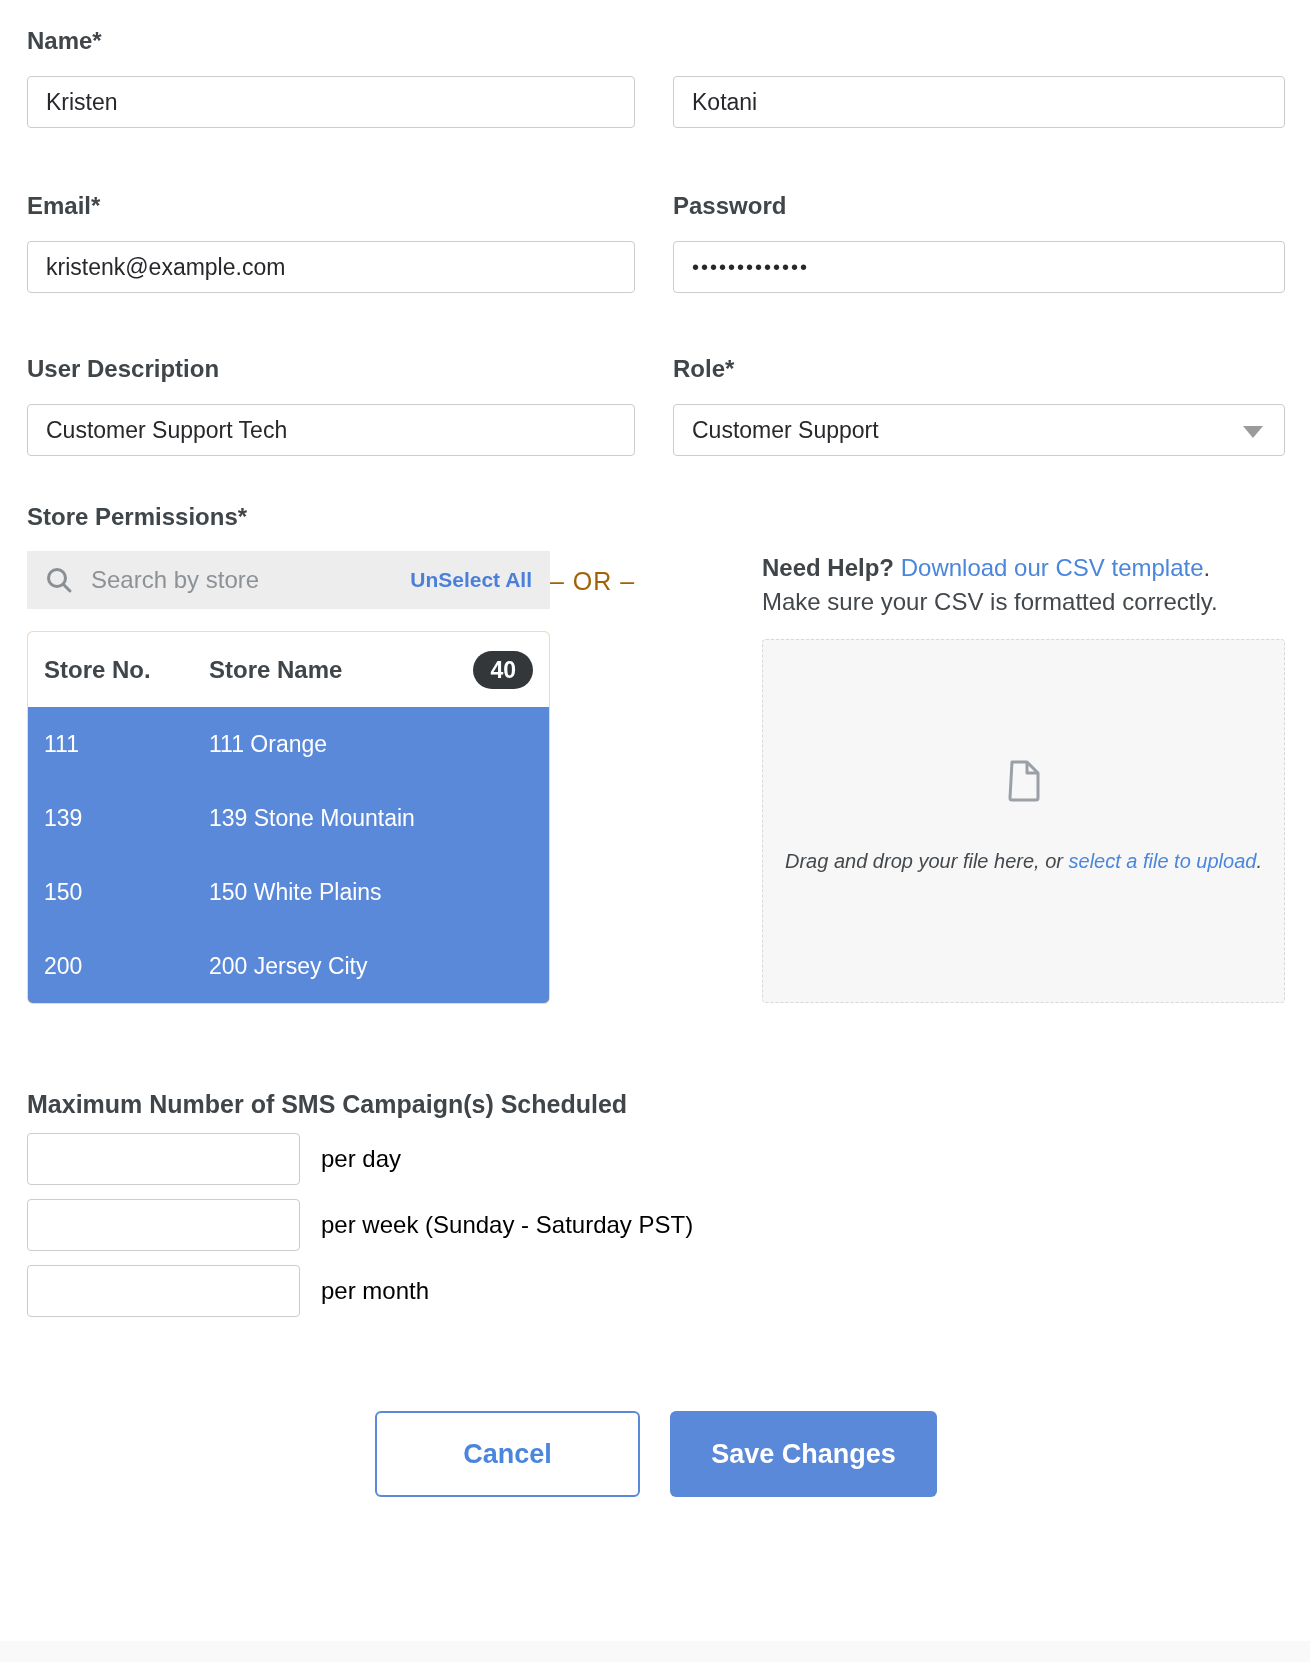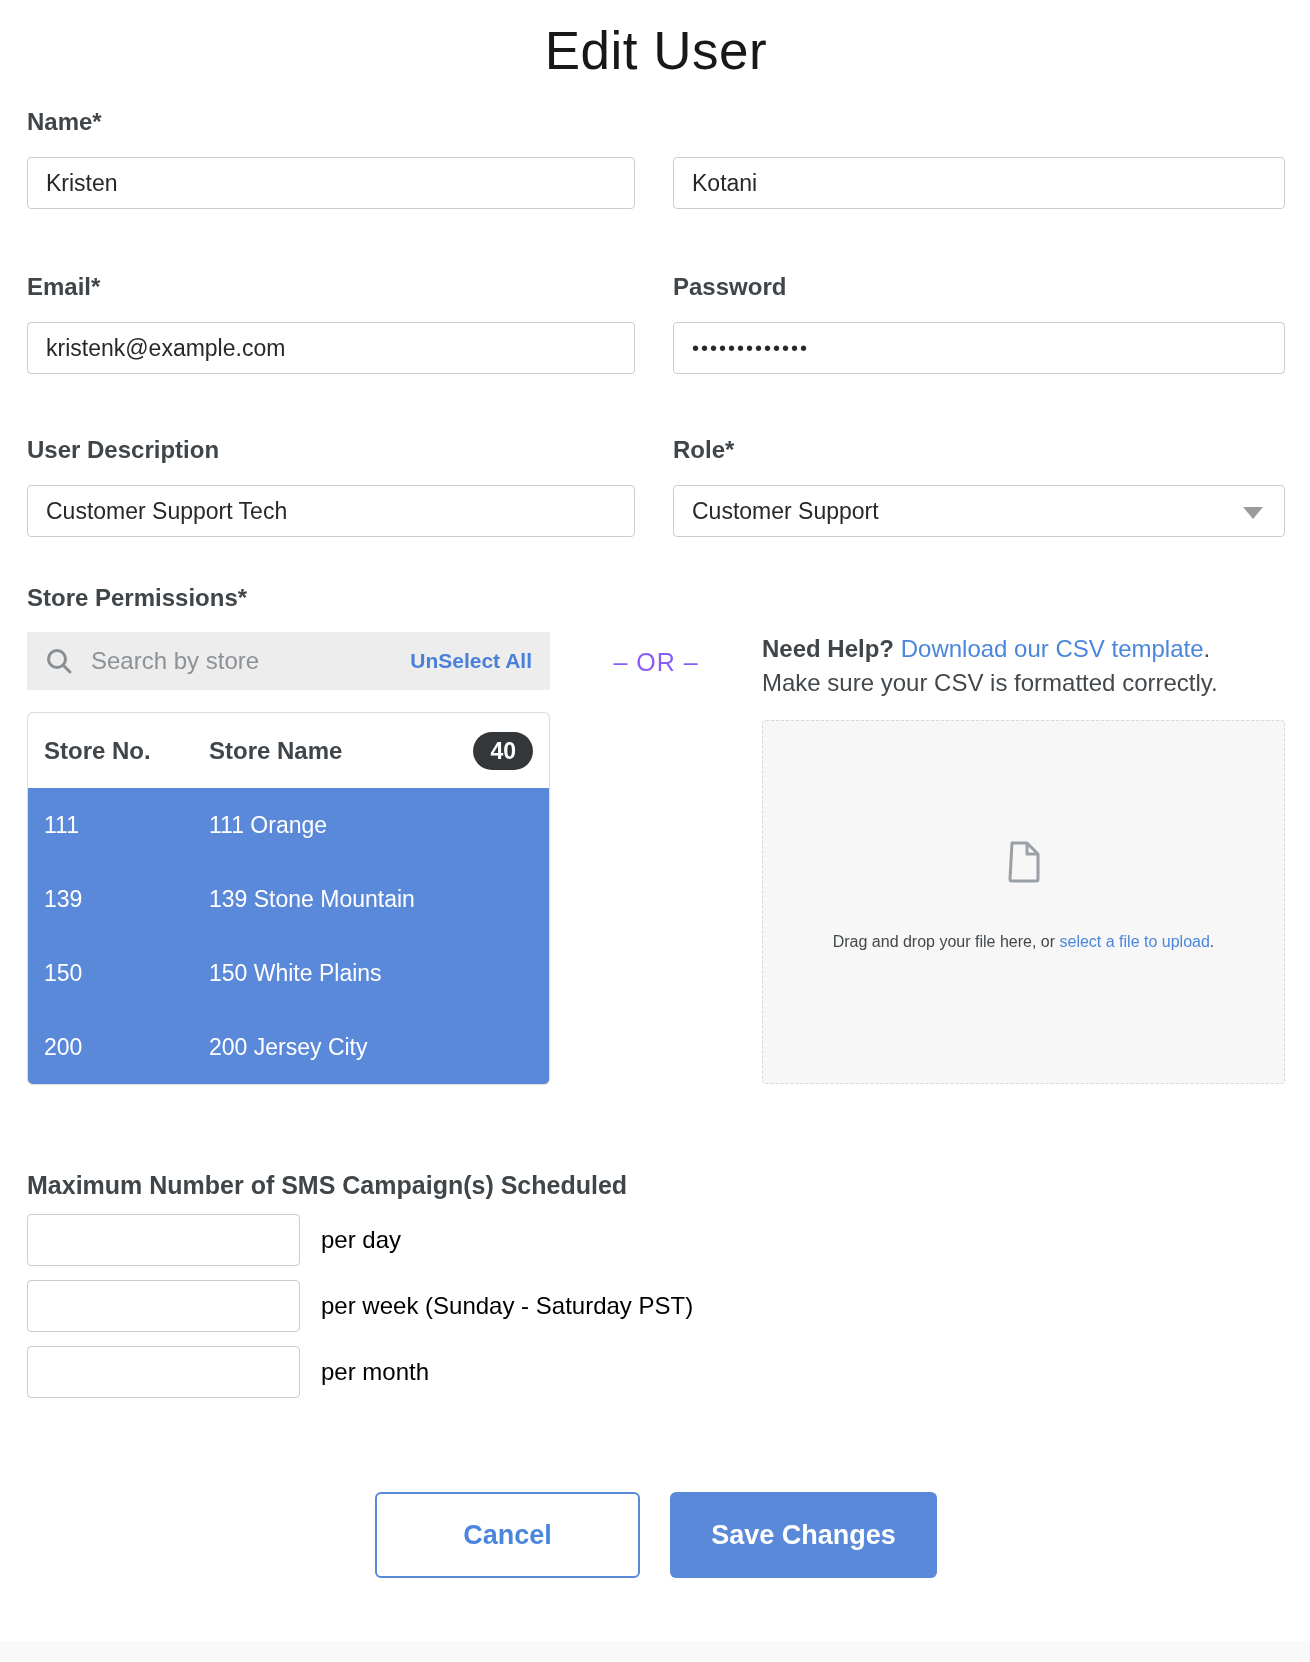--- a/index.html
+++ b/index.html
@@ -67,23 +67,22 @@
     border-right: 10px solid transparent;
     border-top: 12px solid #9b9b9b;
   }
 
   .store-label { margin-top: 46px; }
 
   .store-area { display: flex; margin-top: 19px; }
   .left-panel { width: 523px; }
   .or-divider {
     width: 212px;
-    text-align: center;
     font-size: 25px;
-    color: #8b5cf6;
+    color: #a16207;
     padding-top: 16px;
     letter-spacing: 1px;
   }
   .right-panel { width: 523px; }
 
   .search-bar {
     height: 58px;
     background: #ededee;
     display: flex;
     align-items: center;
@@ -161,24 +160,25 @@
     border-radius: 4px;
     display: flex;
     flex-direction: column;
     align-items: center;
     justify-content: center;
     text-align: center;
     padding: 0 20px;
   }
   .file-icon { margin-bottom: 28px; }
   .dropzone-text {
-    font-size: 16px;
+    font-size: 20px;
     line-height: 48px;
     color: #43484c;
     max-width: 480px;
+    font-style: italic;
   }
 
   .sms-title {
     margin-top: 86px;
     font-size: 25px;
     font-weight: 700;
     color: #3f4549;
   }
   .sms-row { display: flex; align-items: center; margin-top: 14px; }
   .sms-row:first-of-type { margin-top: 11px; }
@@ -228,21 +228,20 @@
     height: 21px;
     background: #f9f9f9;
   }
 </style>
 </head>
 <body>
 
 <div class="page">
   <div class="content">
 
-    <h1 class="title">Edit User</h1>
 
     <div class="form-row row-1">
       <div class="col">
         <div class="field-label">Name*</div>
         <input class="text-input" type="text" value="Kristen" style="">
       </div>
       <div class="col right">
         <div class="field-label ghost">&nbsp;</div>
         <input class="text-input" type="text" value="Kotani" style="">
       </div>

